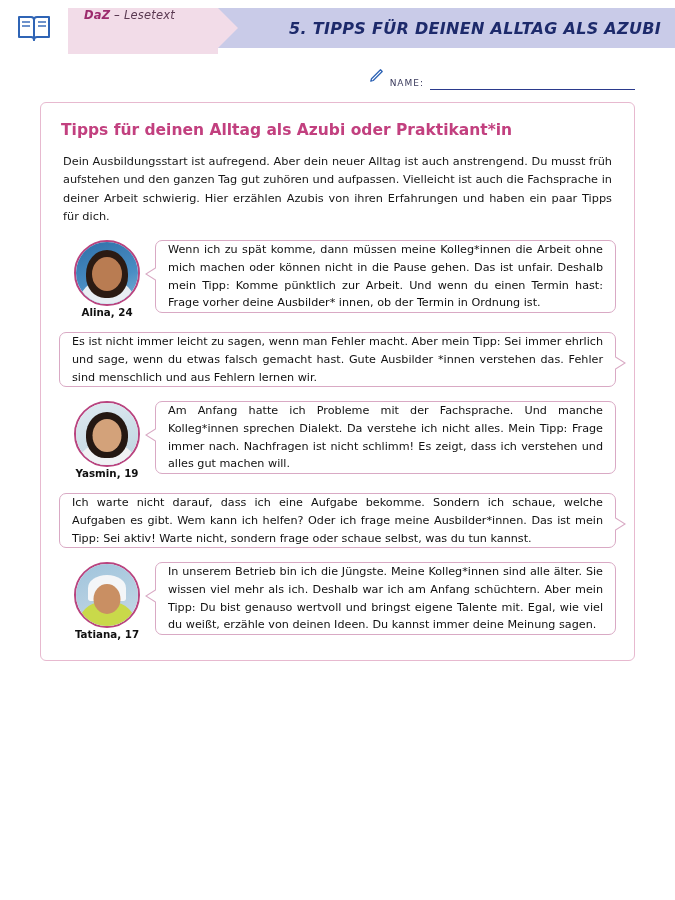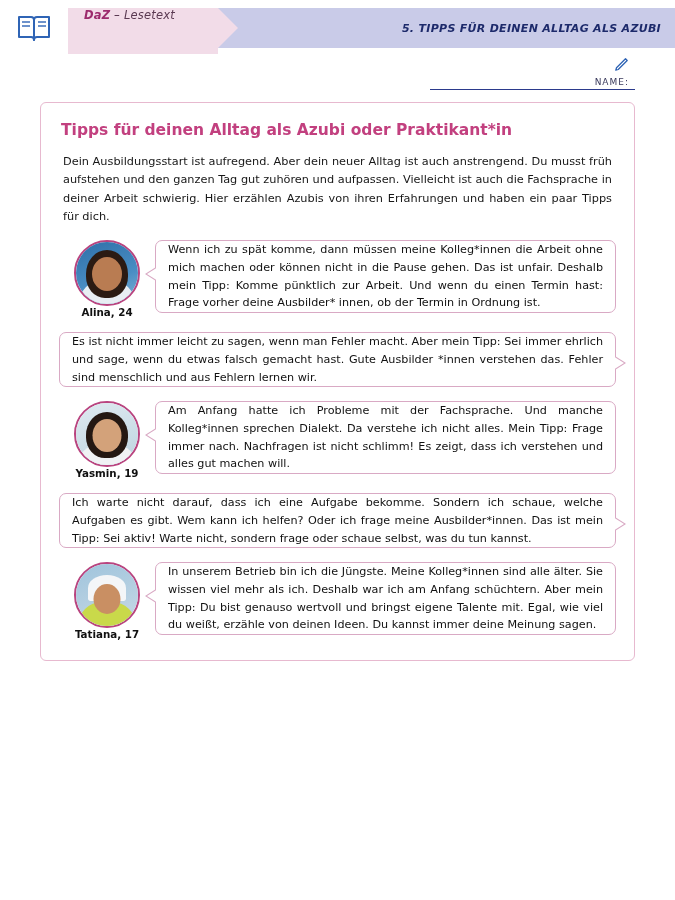--- a/index.html
+++ b/index.html
@@ -77,35 +77,34 @@
     padding-right: 14px;
   }
   .tag-text {
     font-size: 11.5px;
     font-style: italic;
     color: #5b3a52;
     letter-spacing: .2px;
   }
   .tag-text b { color: #9c2b6d; font-style: italic; }
   .chapter-title {
-    font-size: 11px;
+    font-size: 16px;
     font-weight: bold;
     font-style: italic;
     color: #1d2a6b;
     letter-spacing: .3px;
   }
 
   
   .name-row {
     display: flex;
     align-items: flex-end;
     justify-content: flex-end;
     padding: 10px 40px 0 0;
     height: 34px;
-    flex-direction: column;
   }
   .pen-icon { margin-right: 6px; transform: translateY(-2px); }
   .name-label {
     font-size: 9px;
     letter-spacing: 1px;
     color: #3a3a5c;
     margin-right: 6px;
     transform: translateY(-2px);
   }
   .name-line {

